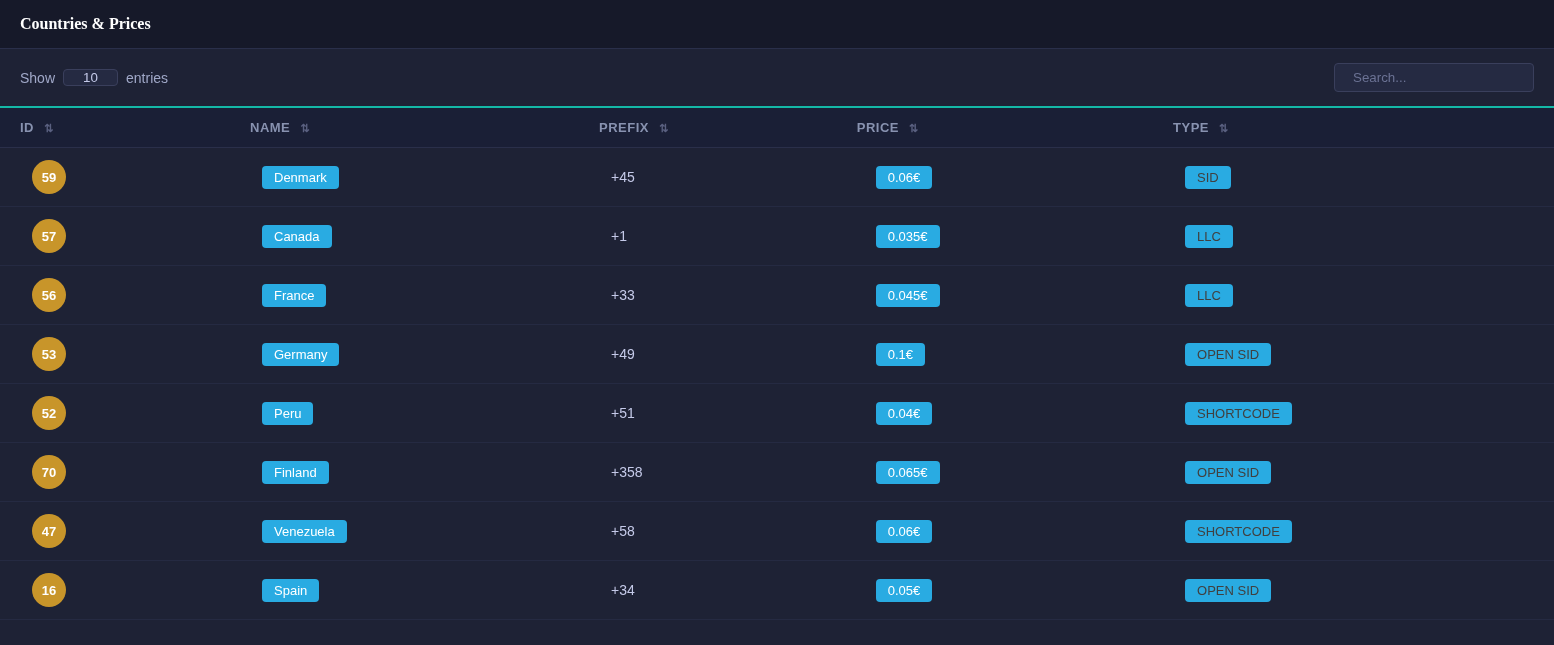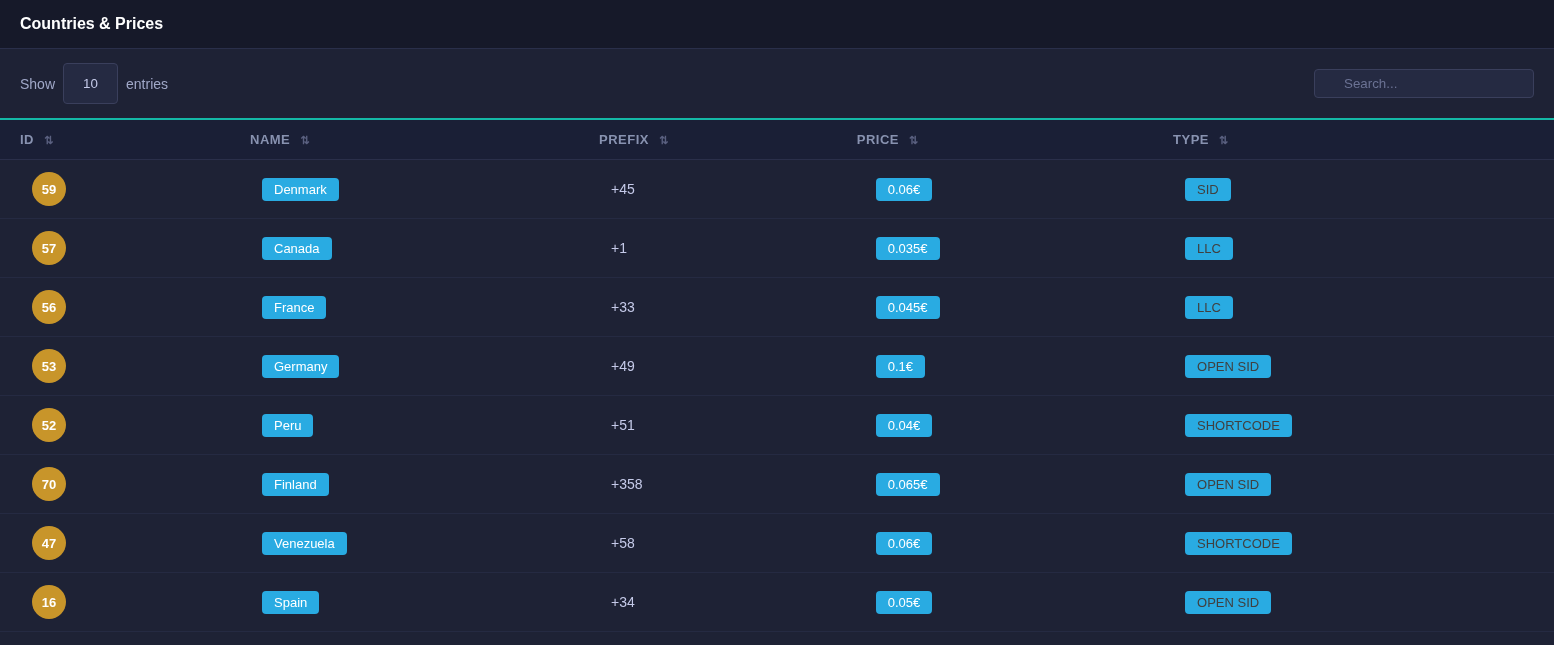--- a/index.html
+++ b/index.html
@@ -12,52 +12,53 @@
     }
     .header {
       background-color: #161929;
       padding: 15px 20px;
       border-bottom: 1px solid #2a2f4a;
     }
     .header-title {
       color: #ffffff;
       font-size: 16px;
       font-weight: 600;
+      font-family: Liberation Serif, serif;
     }
     .controls {
       display: flex;
       justify-content: space-between;
       align-items: center;
       padding: 14px 20px;
       background-color: #1e2235;
     }
     .show-entries {
       display: flex;
       align-items: center;
       gap: 8px;
       color: #a0a8c8;
       justify-content: flex-end;
     }
     .entries-input {
       background-color: #252a42;
       border: 1px solid #3a3f5c;
       color: #c5cae9;
-      padding: 12px 8px;
+      padding: 0 8px;
       border-radius: 4px;
       width: 55px;
       text-align: center;
       outline: none;
     }
     .search-input {
       background-color: #252a42;
       border: 1px solid #3a3f5c;
       color: #c5cae9;
-      padding: 6px 29px;
-      border-radius: 4px;
-      width: 220px;
+      padding: 6px 18px;
+      border-radius: 4px;
+      width: 200px;
       outline: none;
     }
     .search-input::placeholder {
       color: #6b7294;
     }
     table {
       width: 100%;
       border-collapse: collapse;
     }
     thead tr {

